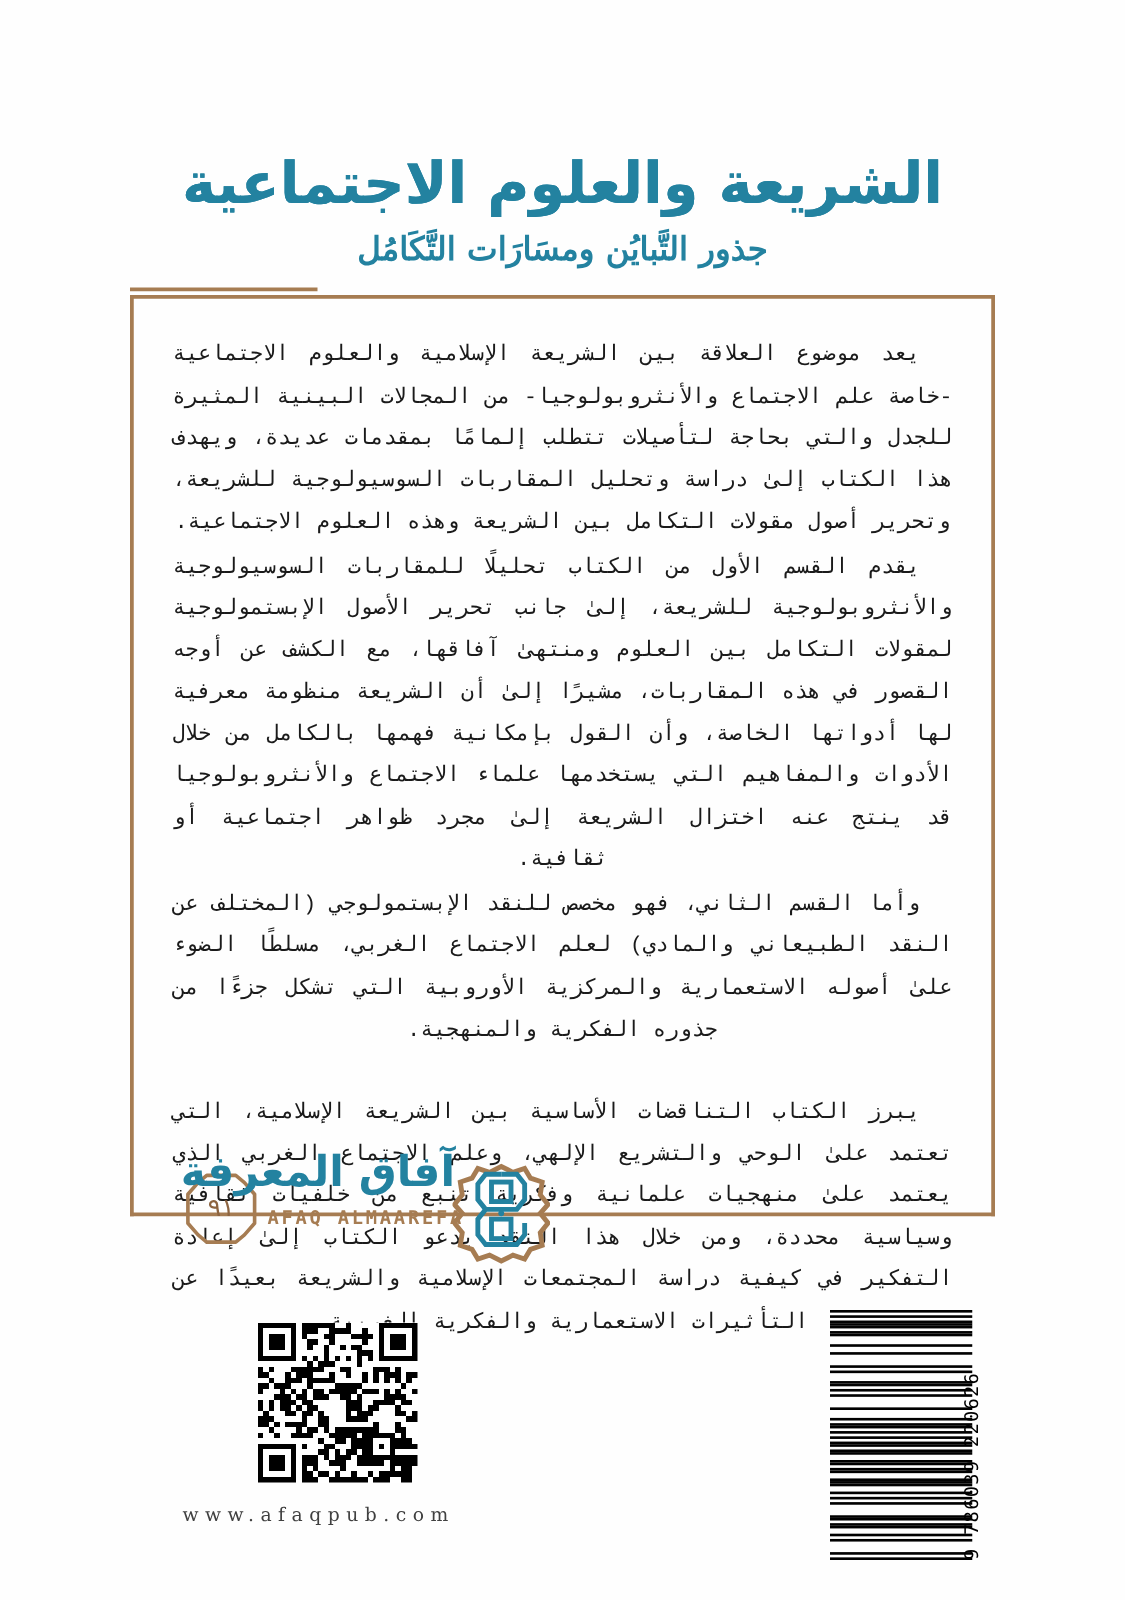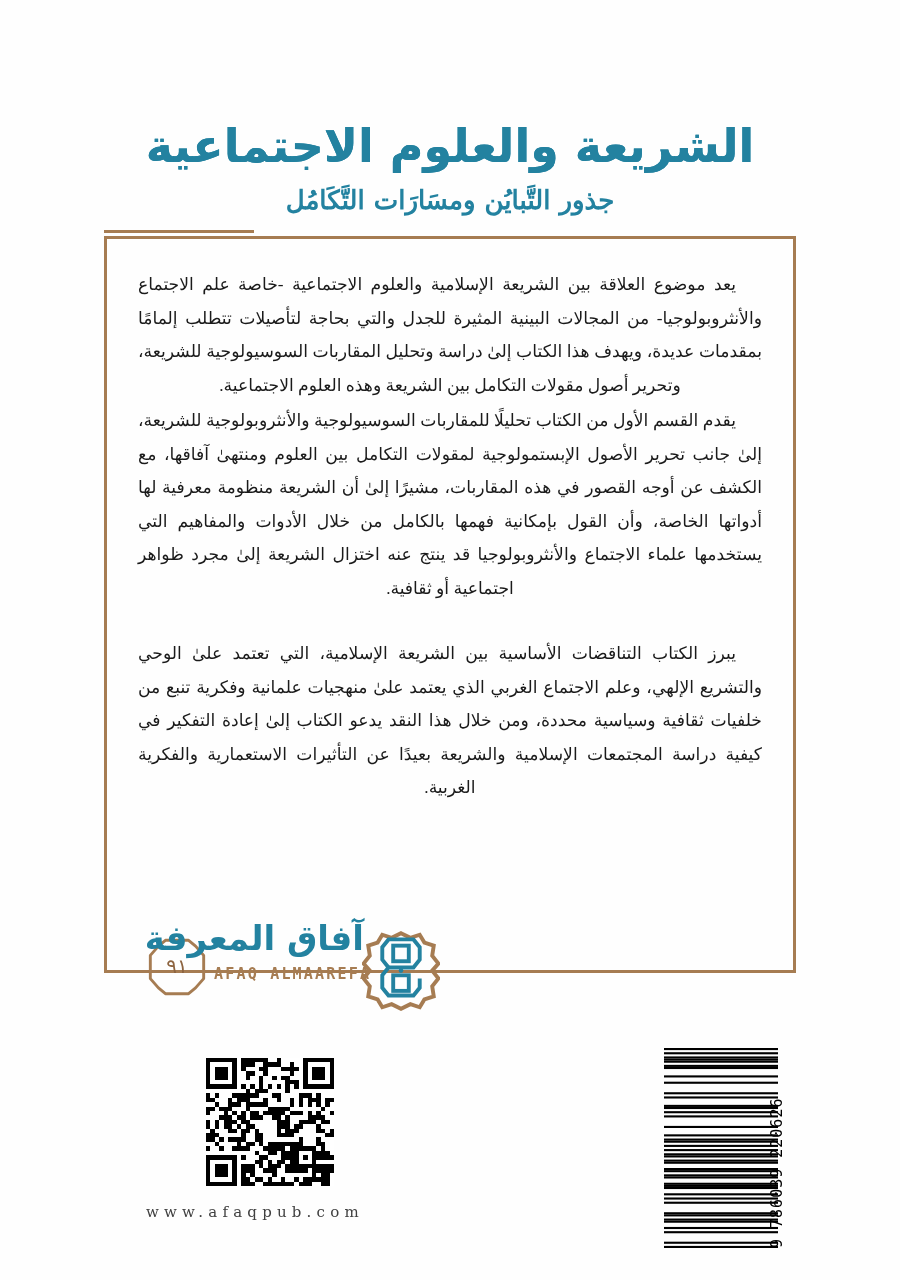--- a/index.html
+++ b/index.html
@@ -87,21 +87,21 @@
     left: 104px;
     top: 236px;
     width: 692px;
     height: 671px;
     box-sizing: border-box;
     padding: 32px 34px 14px 34px;
     direction: rtl;
     text-align: justify;
     text-align-last: center;
     color: #1a1a1a;
-    font-family: Liberation Serif, serif;
+    font-family: Liberation Mono, monospace;
   }
   .body-text p {
     margin: 0 0 2px 0;
     font-size: 17.2px;
     line-height: 1.95;
     text-indent: 26px;
     text-align: justify;
   }
   .body-text p:last-child { margin-bottom: 0; margin-top: 32px; }
 
@@ -230,20 +230,21 @@
   <div class="frame">
     <div class="frame-edge top"></div>
     <div class="frame-edge right"></div>
     <div class="frame-edge bottom"></div>
     <div class="frame-edge left"></div>
   </div>
 
   <div class="body-text">
     <p>يعد موضوع العلاقة بين الشريعة الإسلامية والعلوم الاجتماعية -خاصة علم الاجتماع والأنثروبولوجيا- من المجالات البينية المثيرة للجدل والتي بحاجة لتأصيلات تتطلب إلمامًا بمقدمات عديدة، ويهدف هذا الكتاب إلىٰ دراسة وتحليل المقاربات السوسيولوجية للشريعة، وتحرير أصول مقولات التكامل بين الشريعة وهذه العلوم الاجتماعية.</p>
     <p>يقدم القسم الأول من الكتاب تحليلًا للمقاربات السوسيولوجية والأنثروبولوجية للشريعة، إلىٰ جانب تحرير الأصول الإبستمولوجية لمقولات التكامل بين العلوم ومنتهىٰ آفاقها، مع الكشف عن أوجه القصور في هذه المقاربات، مشيرًا إلىٰ أن الشريعة منظومة معرفية لها أدواتها الخاصة، وأن القول بإمكانية فهمها بالكامل من خلال الأدوات والمفاهيم التي يستخدمها علماء الاجتماع والأنثروبولوجيا قد ينتج عنه اختزال الشريعة إلىٰ مجرد ظواهر اجتماعية أو ثقافية.</p>
+    <p>وأما القسم الثاني، فهو مخصص للنقد الإبستمولوجي (المختلف عن النقد الطبيعاني والمادي) لعلم الاجتماع الغربي، مسلطًا الضوء علىٰ أصوله الاستعمارية والمركزية الأوروبية التي تشكل جزءًا من جذوره الفكرية والمنهجية.</p>
     <p>يبرز الكتاب التناقضات الأساسية بين الشريعة الإسلامية، التي تعتمد علىٰ الوحي والتشريع الإلهي، وعلم الاجتماع الغربي الذي يعتمد علىٰ منهجيات علمانية وفكرية تنبع من خلفيات ثقافية وسياسية محددة، ومن خلال هذا النقد يدعو الكتاب إلىٰ إعادة التفكير في كيفية دراسة المجتمعات الإسلامية والشريعة بعيدًا عن التأثيرات الاستعمارية والفكرية الغربية.</p>
   </div>
 
   <div class="badge">
     <svg viewBox="0 0 100 100" width="58" height="58" aria-hidden="true">
       <polygon points="30,4 70,4 82,14 96,30 96,70 82,86 70,96 30,96 18,86 4,70 4,30 18,14" fill="none" stroke="#a67c52" stroke-width="5" stroke-linejoin="round"></polygon>
     </svg>
     <span class="badge-num">٩١</span>
   </div>
 

